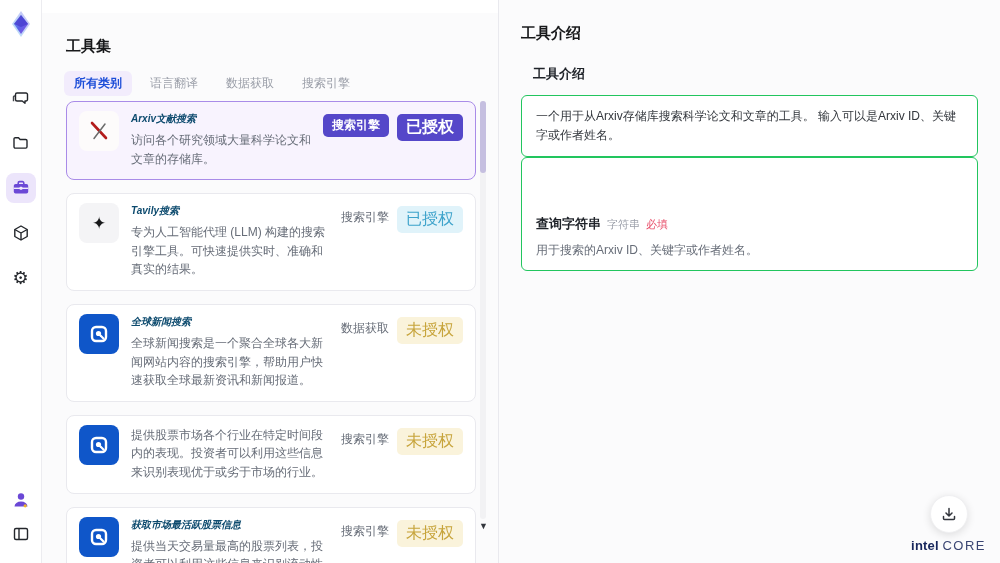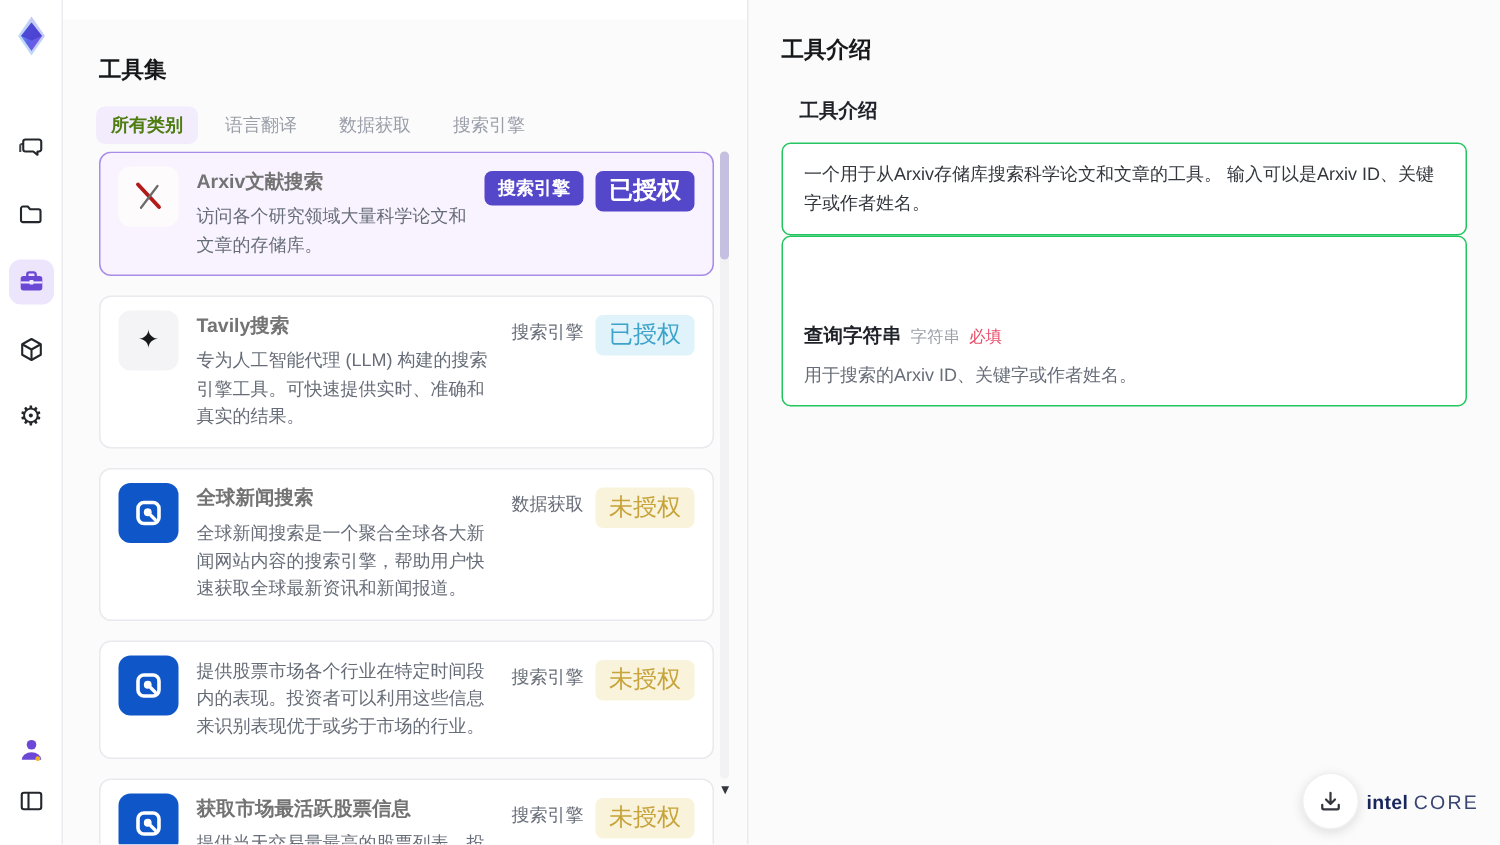--- a/index.html
+++ b/index.html
@@ -13,30 +13,30 @@
   .rail-btn { width:30px; height:30px; border-radius:8px; display:flex; align-items:center; justify-content:center; cursor:pointer; }
   .rail-btn.active { background:#ece5fb; }
   .rail-bottom { margin-top:auto; display:flex; flex-direction:column; gap:4px; align-items:center; padding-bottom:14px; }
   .glyph { font-family:"DejaVu Sans",sans-serif; font-size:18px; color:#23262b; line-height:1; }
 
   
   .main { position:absolute; left:42px; top:0; bottom:0; width:456px; background:#fbfbfc;margin-top:13px; }
   .main-title { position:absolute; left:24px; top:24px; font-size:15px; font-weight:700; color:#17181a; }
   .tabs { position:absolute; left:22px; top:58px; display:flex; gap:8px; font-size:12px; align-items:center; }
   .tab { padding:4px 10px; border-radius:6px; color:#9a9ea8; cursor:pointer; white-space:nowrap; }
-  .tab.active { color:#4d7c0f; background:#f2ecfc; font-weight:700; }
+  .tab.active { color:#1d4ed8; background:#f2ecfc; font-weight:700; }
   .cards { position:absolute; left:24px; right:22px; top:88px; bottom:0; display:flex; flex-direction:column; gap:13px; overflow:hidden; }
   .card { display:flex; gap:12px; padding:9px 12px 11px; background:#fff; border:1px solid #e9e9ee; border-radius:8px; flex-shrink:0; cursor:pointer; }
   .card.selected { border:1.5px solid #a98be8; background:#f8f3fe; }
   .tool-icon { width:40px; height:40px; border-radius:8px; flex-shrink:0; display:flex; align-items:center; justify-content:center; background:#f4f4f6; }
   .tool-icon.icon-arxiv { background:#fdfbfb; }
   .tool-icon.icon-news { background:#0f56c9; }
   .tool-icon.icon-star { background:#f4f4f6; }
   .tool-body { flex:1; min-width:0; padding-top:1px; }
-  .tool-name { font-size:13px; font-weight:700; color:#737373; margin-bottom:5px; }
+  .tool-name { font-size:10px; font-weight:700; color:#0c4a6e; margin-bottom:5px;font-style:italic; }
   .tool-desc { font-size:12px; color:#676d78; line-height:1.55; }
   .tool-tags { display:flex; gap:8px; align-items:flex-start; flex-shrink:0; padding-top:3px; }
   .cat { font-size:12px; color:#676d78; padding:3px 0; white-space:nowrap; }
   .cat.solid { background:#5547c9; color:#fff; padding:3px 9px; border-radius:5px; font-weight:600; }
   .auth { font-size:16px; padding:3px 9px; border-radius:5px; white-space:nowrap; }
   .auth.solid { background:#5547c9; color:#fff; font-weight:600; }
   .auth.info { background:#e0f3fa; color:#3ea3cb; }
   .auth.warn { background:#faf3db; color:#c7a43b; }
 
   .scrollbar { position:absolute; right:12px; top:88px; bottom:44px; width:6px; background:#f2f2f4; border-radius:3px; cursor:pointer; }
@@ -51,21 +51,21 @@
   .section-h { font-size:13px; font-weight:700; color:#1f2329; margin:22px 12px 12px; }
   .box { background:#fff; border:1px solid #22c55e; border-radius:6px; padding:11px 14px; }
   .intro-text { font-size:12px; color:#33373d; line-height:1.6; }
   .param-line { display:flex; align-items:baseline; gap:6px;margin-top:46px; }
   .param-name { font-size:13px; font-weight:700; color:#1f2329; }
   .param-type { font-size:11px; color:#9a9ea8; }
   .param-req { font-size:11px; color:#e8506b; }
   .param-desc { font-size:12px; color:#676d78; margin-top:9px; }
 
   
-  .corner { position:absolute; right:14px; bottom:10px; display:flex; flex-direction:row; align-items:center; gap:5px; z-index:6; }
+  .corner { position:absolute; right:14px; bottom:10px; display:flex; flex-direction:column; align-items:center; gap:5px; z-index:6; }
   .fab { width:38px; height:38px; border-radius:50%; background:#fff; border:1px solid #f0f0f2; box-shadow:0 2px 8px rgba(0,0,0,.12); display:flex; align-items:center; justify-content:center; cursor:pointer; }
   .brand { font-size:13px; color:#17265c; white-space:nowrap; }
   .brand .b-intel { font-weight:700; letter-spacing:.2px; }
   .brand .b-core { font-weight:400; letter-spacing:1.5px; text-transform:uppercase; color:#3a4572; }
 </style>
 </head>
 <body>
 
 <div class="rail">
   <div class="rail-logo">

